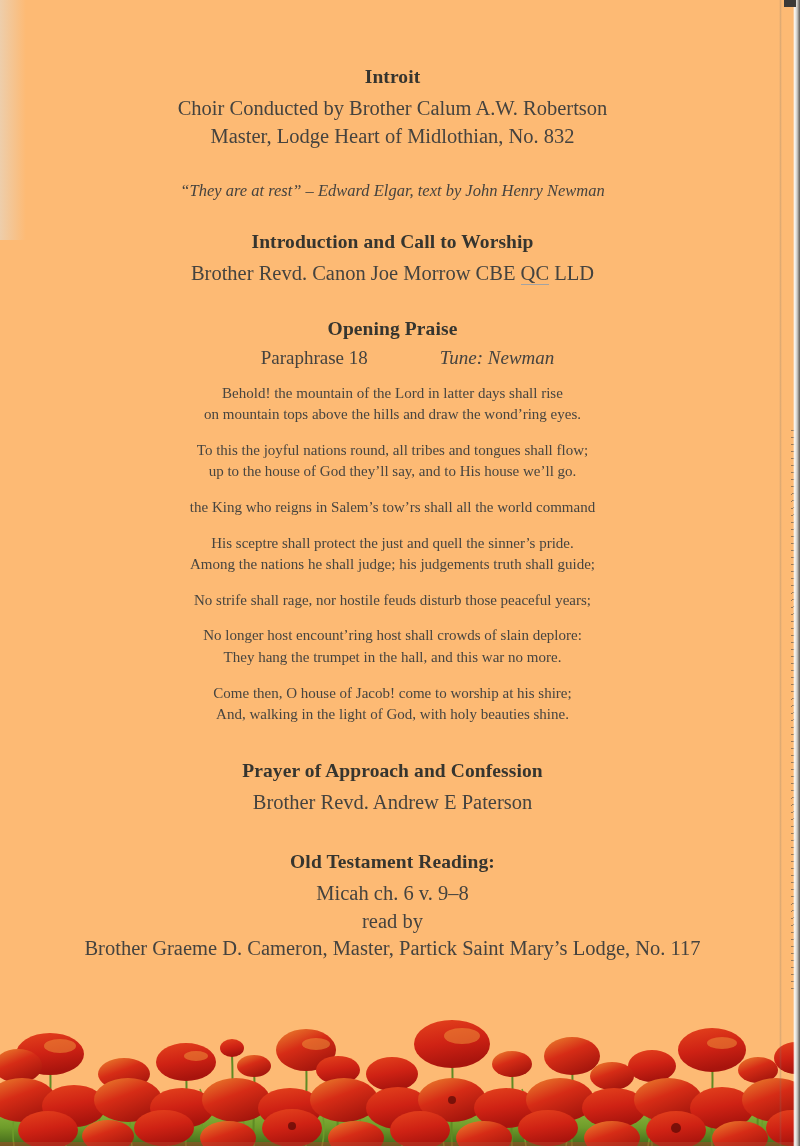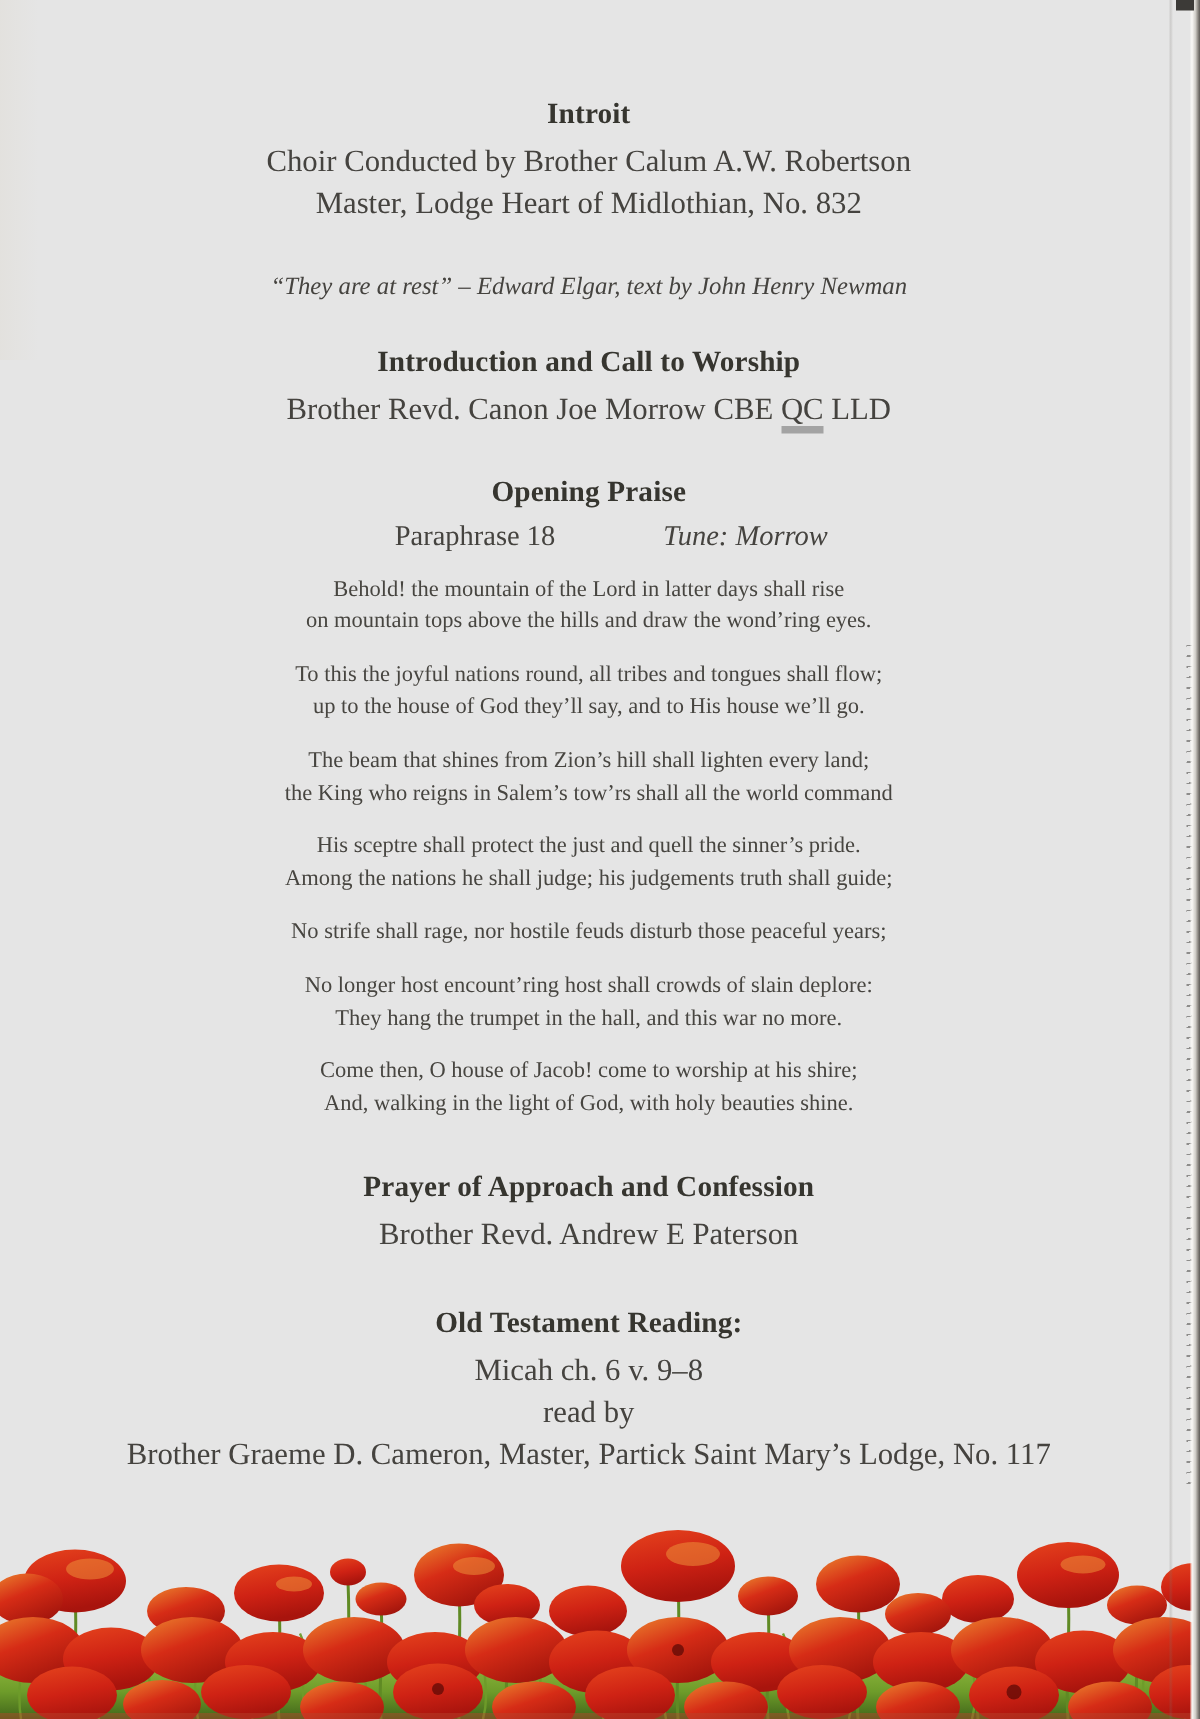--- a/index.html
+++ b/index.html
@@ -6,21 +6,21 @@
 
   html, body {
     width:800px; height:1146px;
     background:#ffffff;
     overflow:hidden;
   }
 
   #page {
     position:relative;
     width:800px; height:1146px;
-    background:#e5e5e5;
+    background:#fdba74;
     font-family:"Liberation Serif", "DejaVu Serif", serif;
     color:#3b3a38;
     overflow:hidden;
   }
 
   
   .scan-line-soft {
     position:absolute; top:0; width:3px; height:1146px;
     background:linear-gradient(to right, rgba(0,0,0,0.00), rgba(120,115,110,0.22), rgba(0,0,0,0.00));
     pointer-events:none;
@@ -78,21 +78,21 @@
     line-height:1.36;
   }
 
   .attrib-italic {
     font-style:italic;
     font-size:16.5px;
     color:#45433f;
     margin-top:20px;
   }
 
-  .u-underline { border-bottom:5px solid #a3a3a3; }
+  .u-underline { border-bottom:1px solid #a3a3a3; }
 
   .praise-row {
     font-size:19px;
     color:#45433f;
     display:flex;
     justify-content:center;
     align-items:baseline;
     gap:72px;
     padding-left:30px;
   }
@@ -145,39 +145,38 @@
       <div class="sub"><span>Brother Revd. Canon Joe Morrow CBE </span><span class="u-underline">QC</span><span> LLD</span></div>
     </div>
 
     <div class="sp-30"></div>
 
     <div>
       <div class="heading">Opening Praise</div>
       <div class="sp-7"></div>
       <div class="praise-row">
         <span>Paraphrase 18</span>
-        <span class="tune">Tune: Morrow</span>
+        <span class="tune">Tune: Newman</span>
       </div>
 
       <div class="sp-14"></div>
 
       <div class="verse">
         <div>Behold! the mountain of the Lord in latter days shall rise</div>
         <div>on mountain tops above the hills and draw the wond’ring eyes.</div>
       </div>
       <div class="sp-14"></div>
 
       <div class="verse">
         <div>To this the joyful nations round, all tribes and tongues shall flow;</div>
         <div>up to the house of God they’ll say, and to His house we’ll go.</div>
       </div>
       <div class="sp-14"></div>
 
       <div class="verse">
-        <div>The beam that shines from Zion’s hill shall lighten every land;</div>
         <div>the King who reigns in Salem’s tow’rs shall all the world command</div>
       </div>
       <div class="sp-14"></div>
 
       <div class="verse">
         <div>His sceptre shall protect the just and quell the sinner’s pride.</div>
         <div>Among the nations he shall judge; his judgements truth shall guide;</div>
       </div>
       <div class="sp-14"></div>
 

